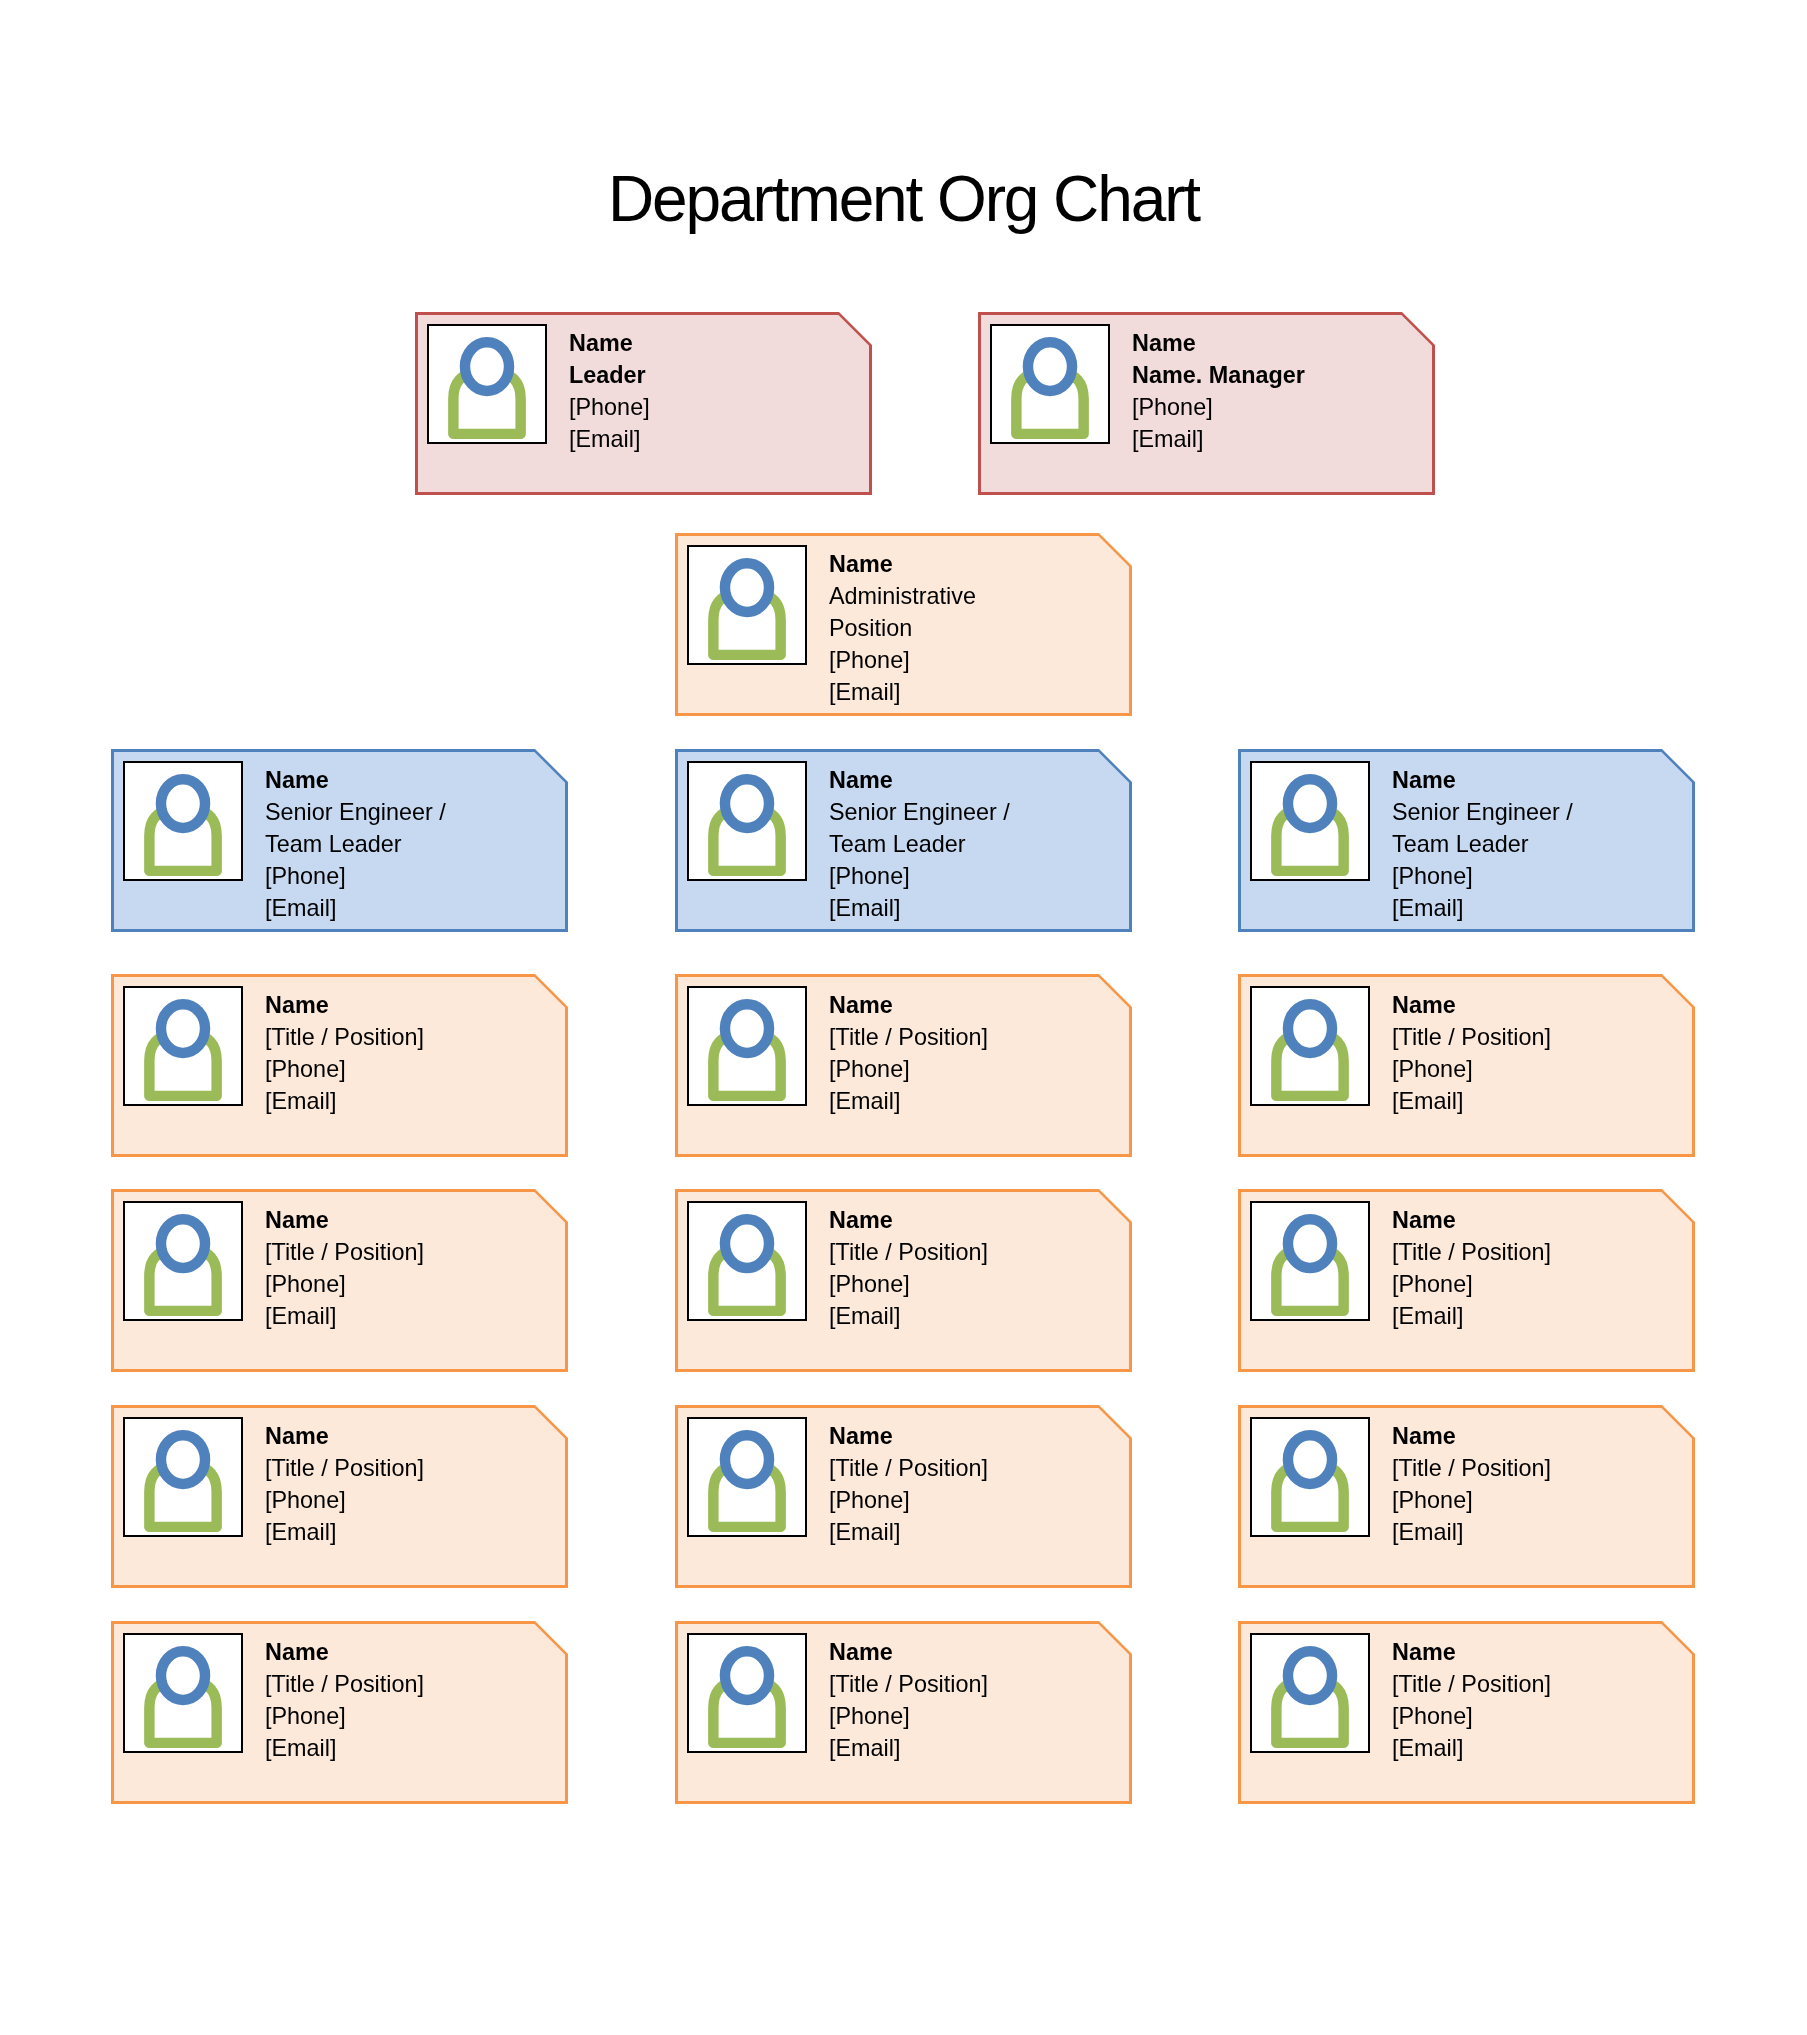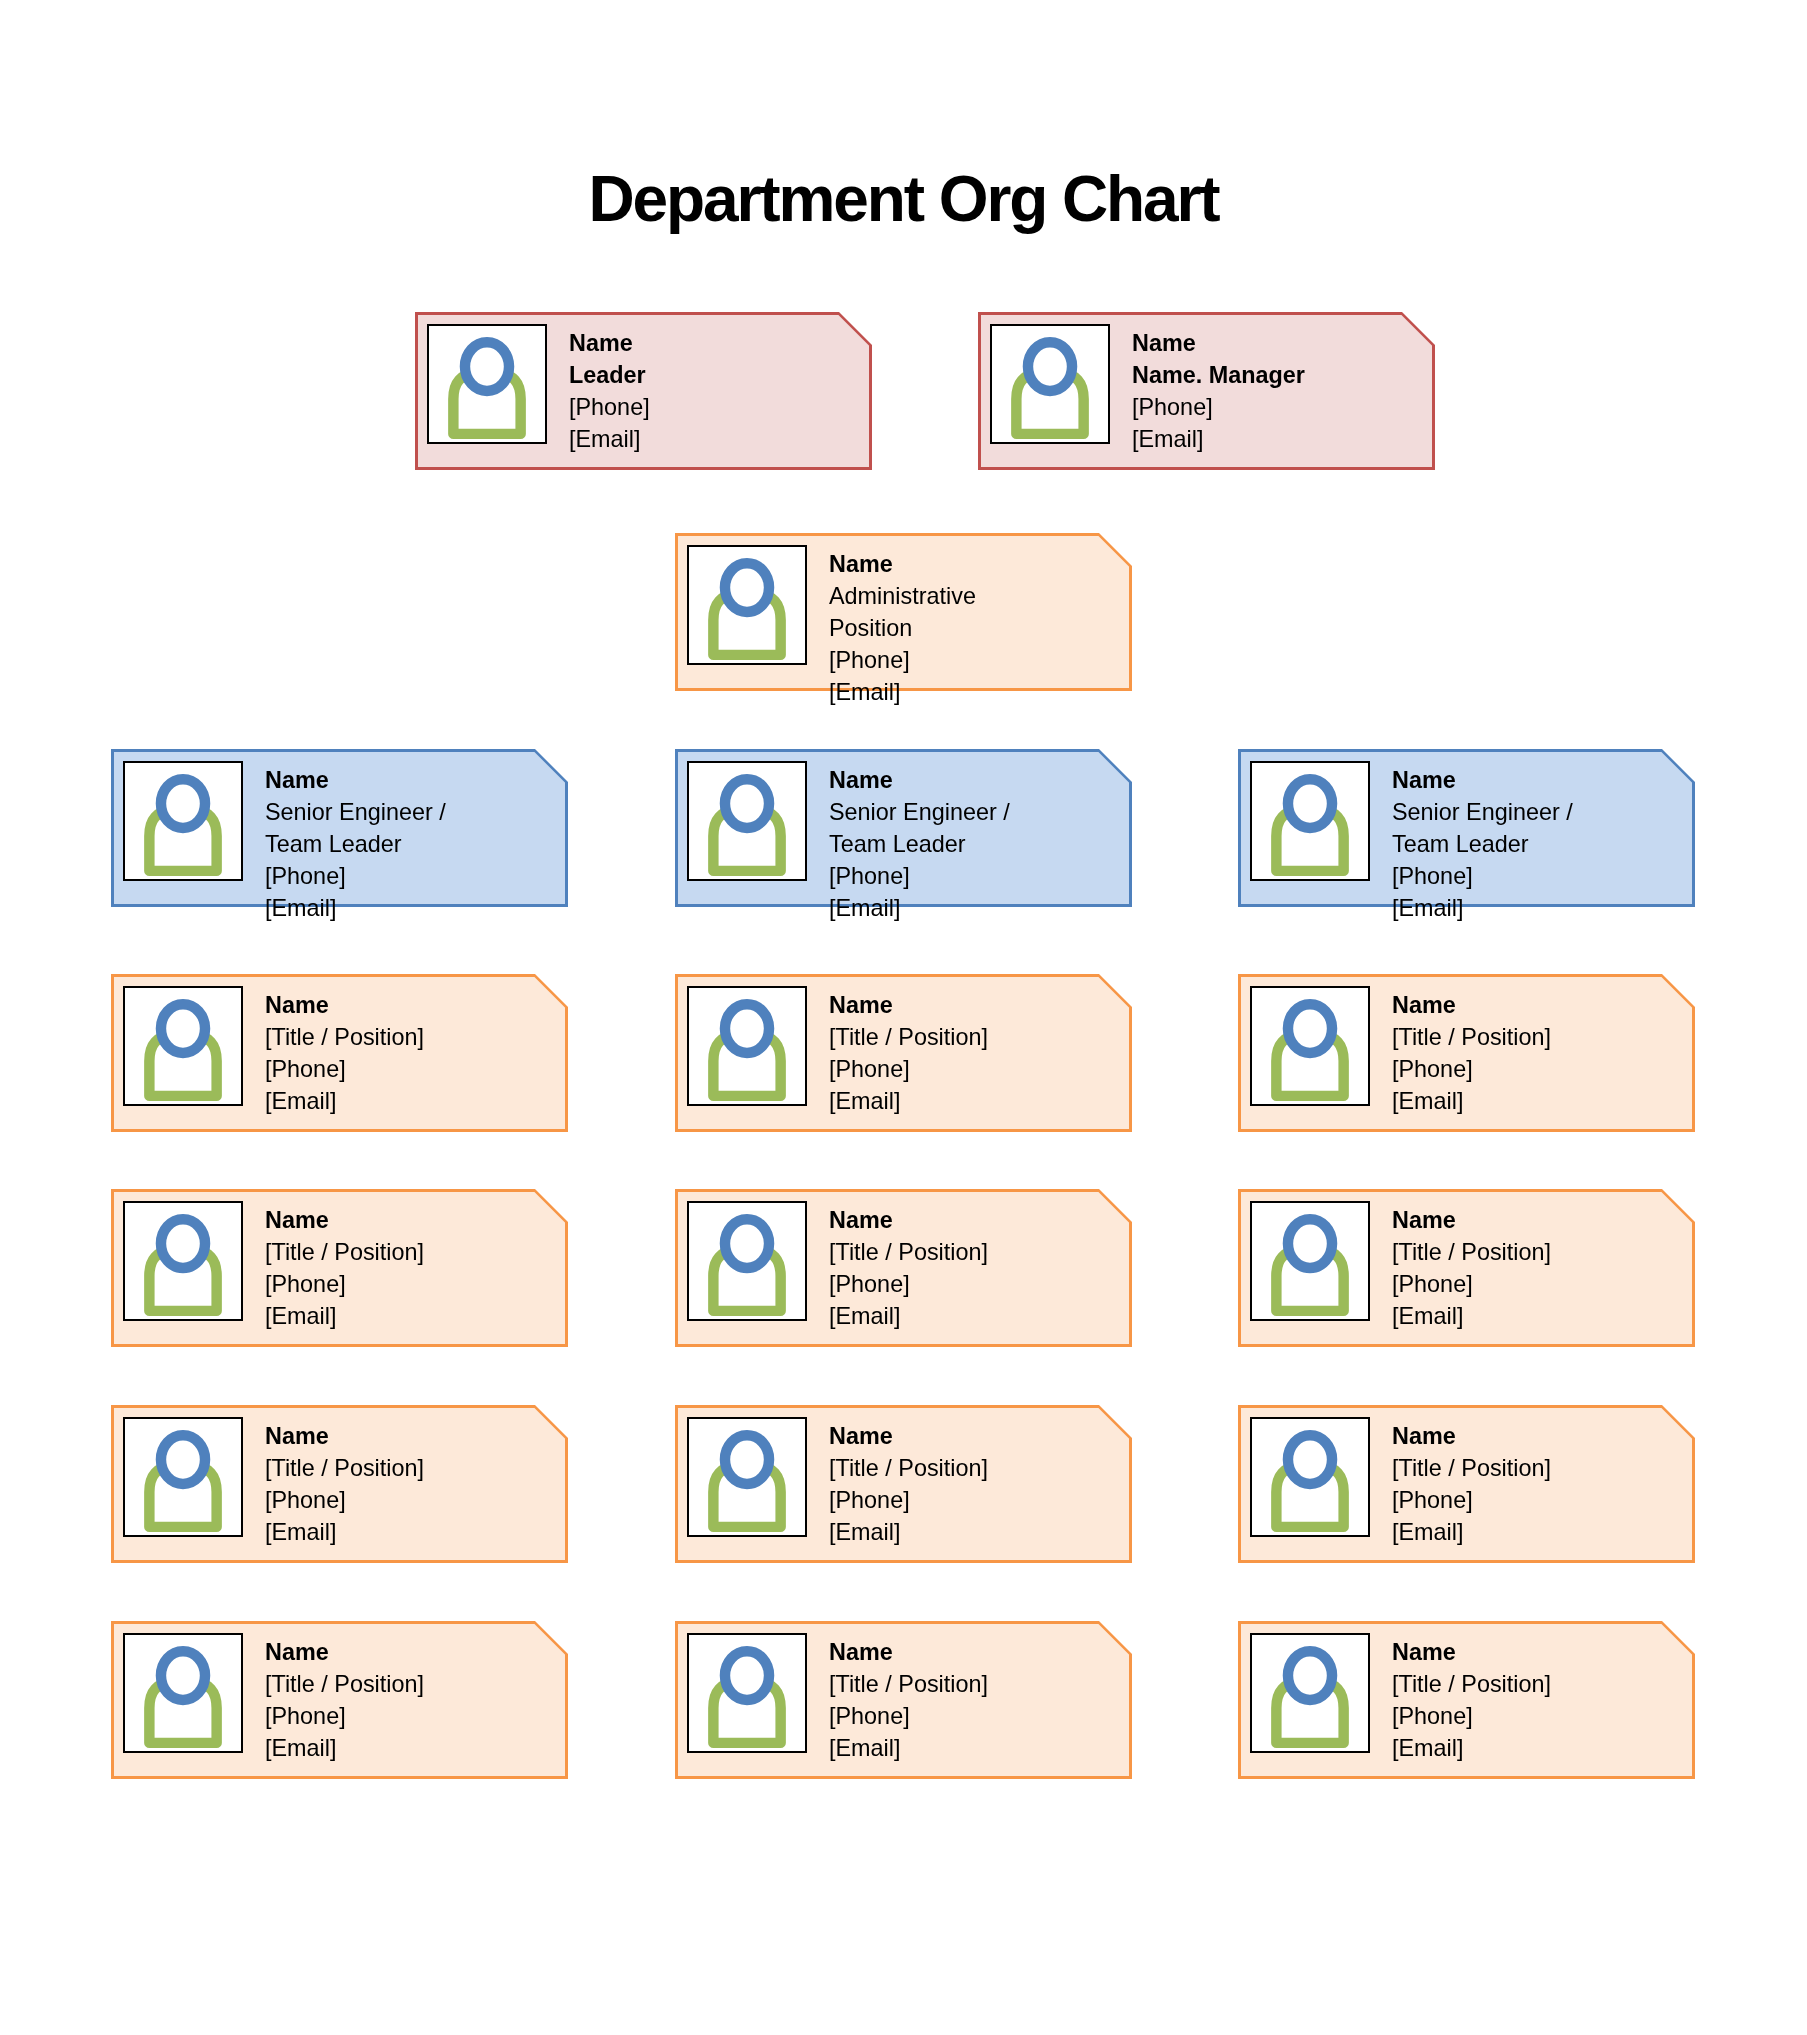--- a/index.html
+++ b/index.html
@@ -11,28 +11,28 @@
     font-family:"Liberation Sans","DejaVu Sans",sans-serif;
     overflow:hidden;
   }
   .title{
     position:absolute;
     top:162px;
     left:0;
     width:100%;
     text-align:center;
     font-size:64px;
-    font-weight:bold;
+    font-weight:normal;
     letter-spacing:-2.1px;
     color:#000000;
   }
   .slot{
     position:absolute;
     width:457px;
-    height:158px;
+    height:183px;
   }
   .card{
     position:absolute;
     inset:0;
   }
   
   .card-face{
     position:absolute;
     inset:0;
     clip-path:polygon(0 0, calc(100% - 33px) 0, 100% 33px, 100% 100%, 0 100%);

